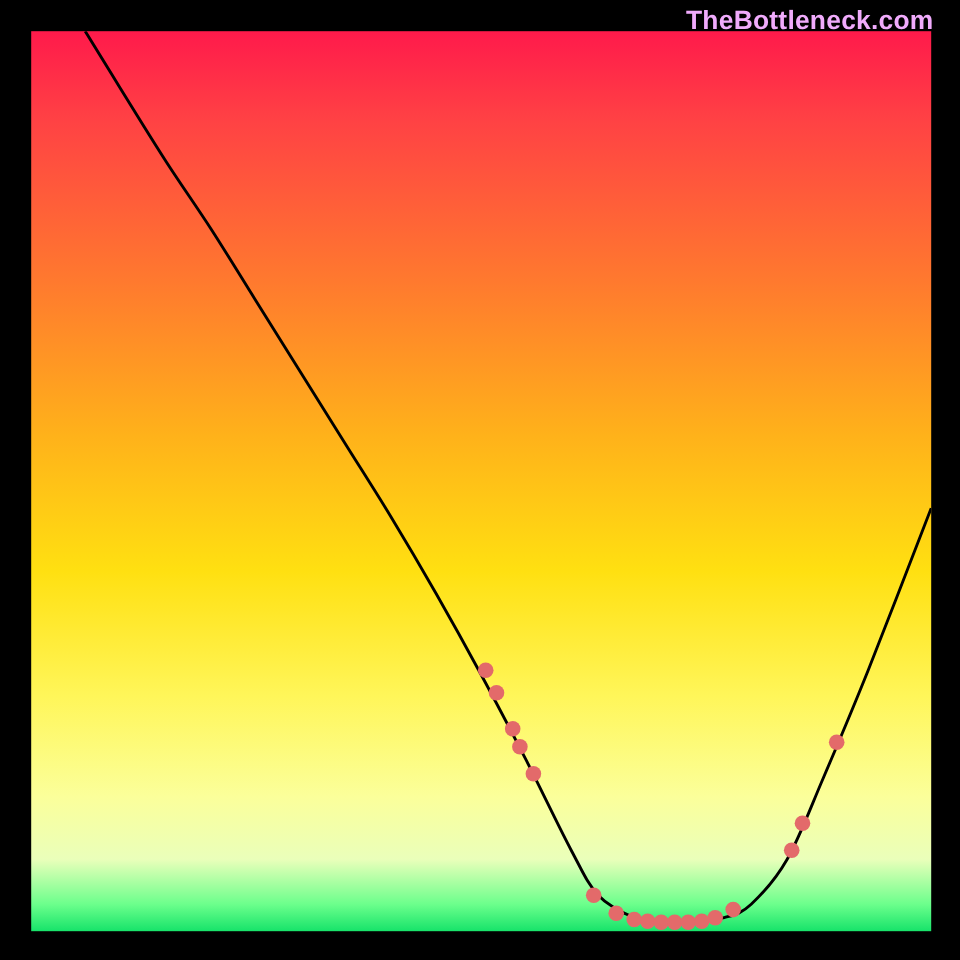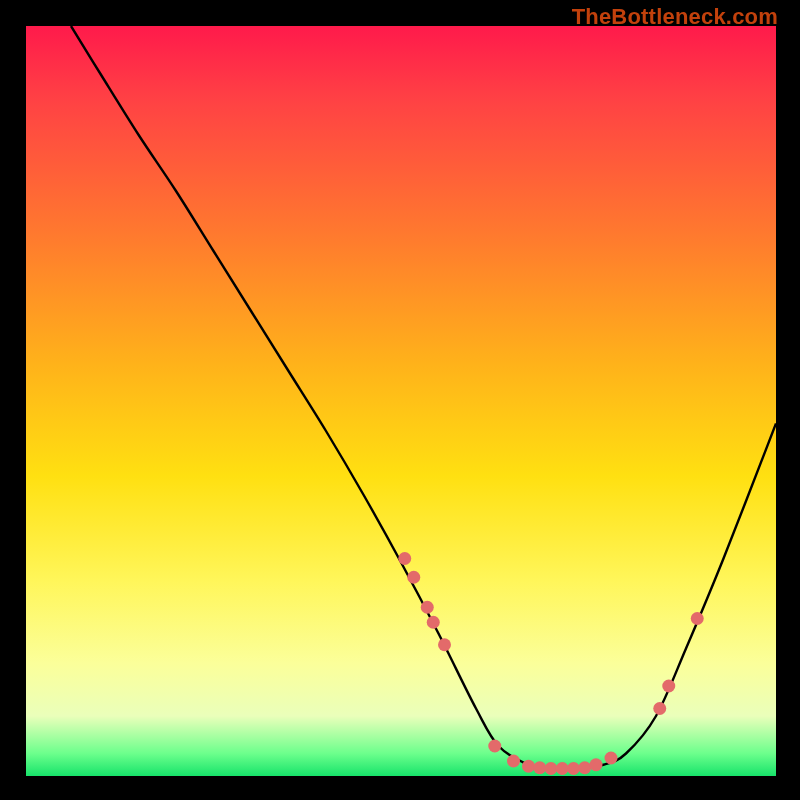--- a/index.html
+++ b/index.html
@@ -37,21 +37,21 @@
       #fbff9a 85%,
       #eaffba 92%,
       #6cff8c 97%,
       #17e36a 100%
     );
   }
   .watermark {
     position: absolute;
     top: 4px;
     right: 22px;
-    color: #c2410c;
+    color: #f0abfc;
     font-size: 22px;
     font-weight: 600;
     letter-spacing: 0.2px;
     pointer-events: none;
     margin-left: 32px;
   }
   svg.curve {
     position: absolute;
     left: 0;
     top: 0;

